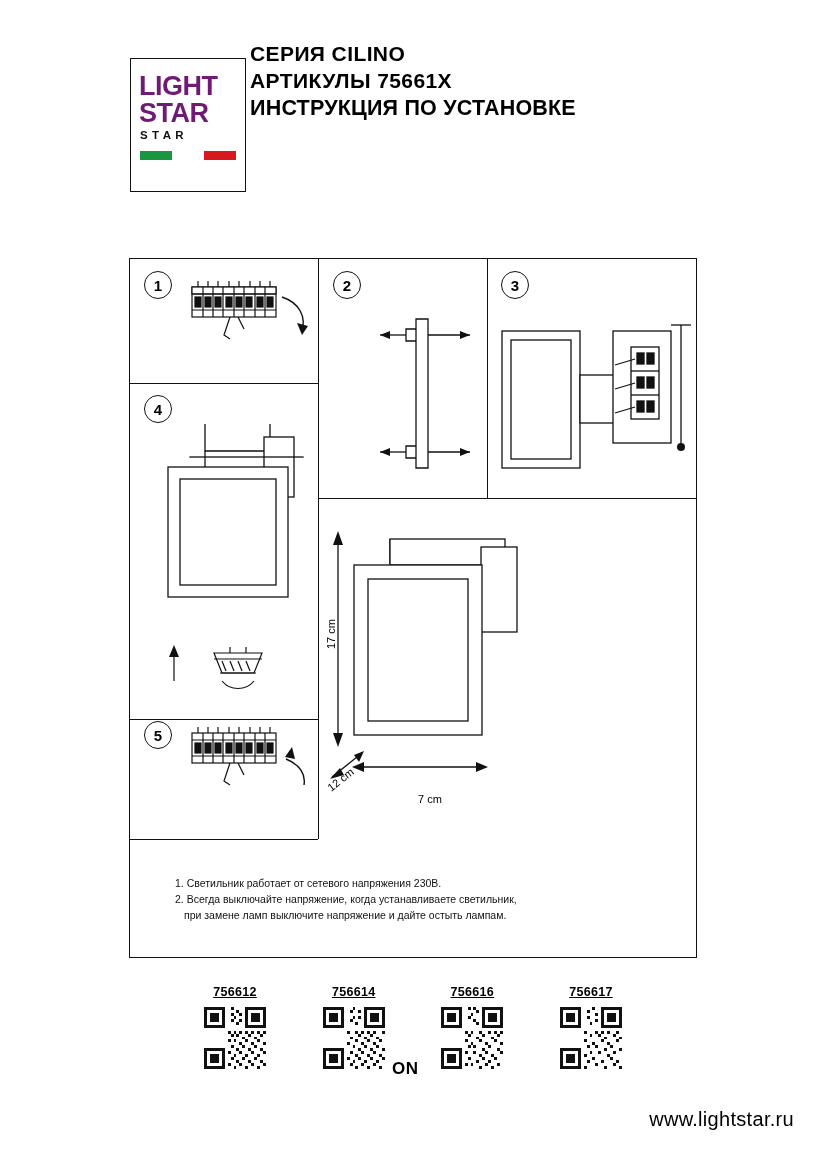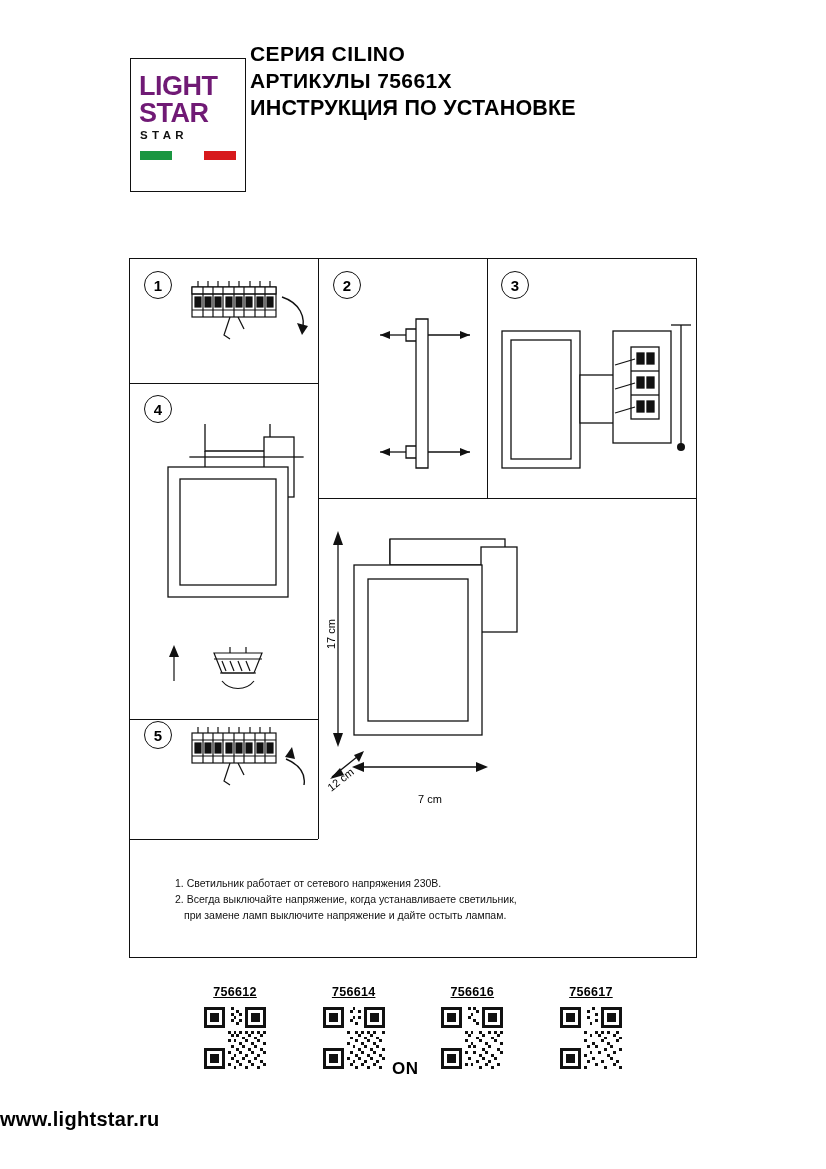--- a/index.html
+++ b/index.html
@@ -148,23 +148,23 @@
     letter-spacing: 0.3px;
     margin-bottom: 8px;
     text-decoration: underline;
   }
   .qr-img { width: 62px; height: 62px; margin: 0 auto; display:block; }
 
   .site {
     position: absolute;
     left: 0; top: 1108px;
     width: 794px;
-    text-align: left;
+    text-align: right;
     font-size: 20px;
-    font-weight: bold;
+    font-weight: normal;
     letter-spacing: 0.3px;
   }
 
   svg { display: block; }
   .abs { position: absolute; }
 </style>
 </head>
 <body>
 
 <div class="header">

